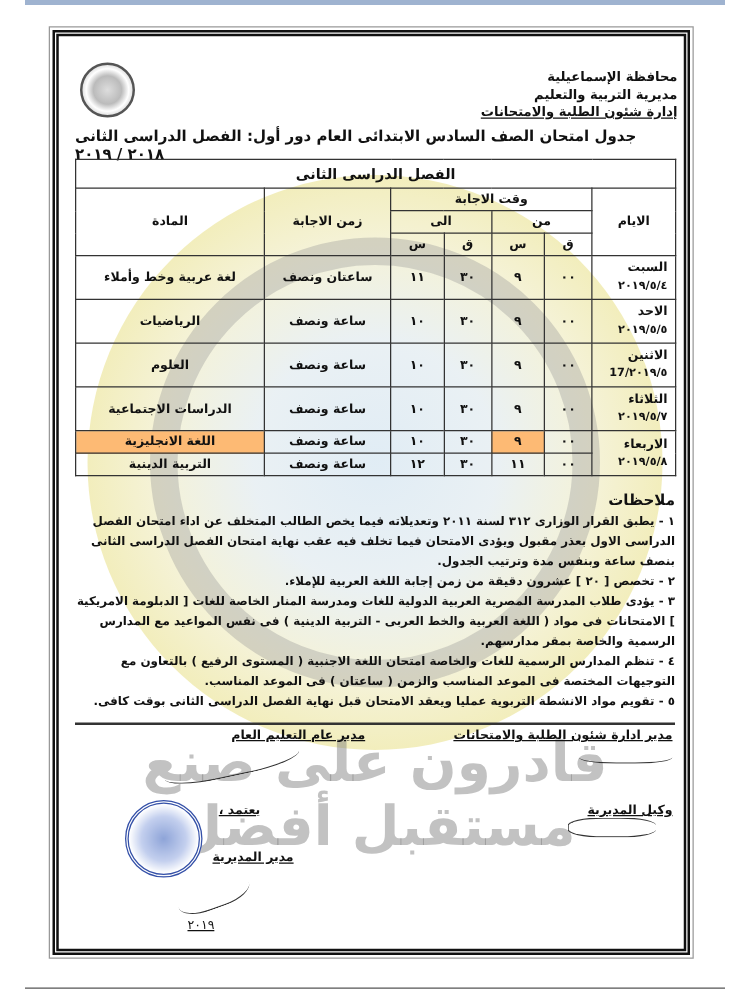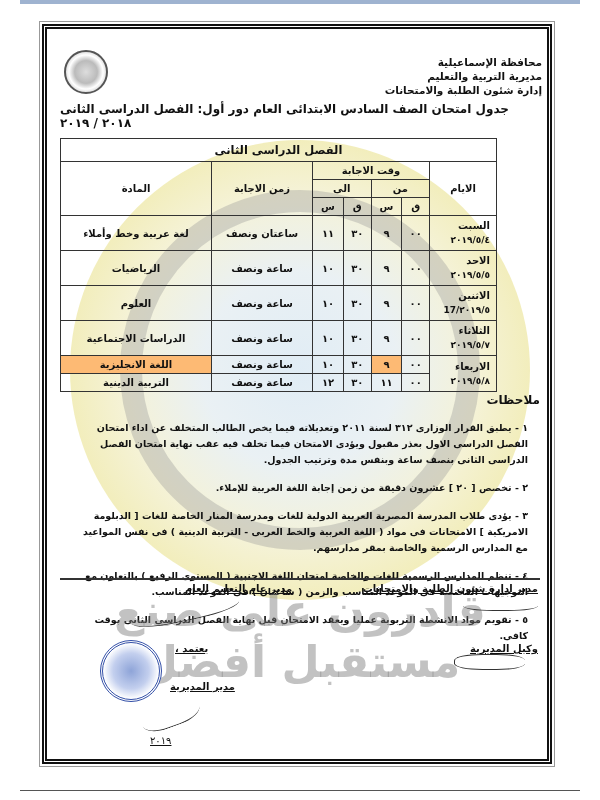--- a/index.html
+++ b/index.html
@@ -5,33 +5,33 @@
   html,body{margin:0;padding:0;}
   body{width:600px;height:800px;background:#ffffff;position:relative;overflow:hidden;font-family:"DejaVu Sans",sans-serif;color:#111;}
   .topbar{position:absolute;left:20px;right:20px;top:0;height:4px;background:#9fb3d0;}
   .bottomline{position:absolute;left:20px;right:20px;top:790px;height:1px;background:#555;}
   .frame{position:absolute;left:42px;top:24px;width:510px;height:740px;border:5px double #111;box-sizing:border-box;outline:1px solid #999;outline-offset:2px;}
   .wm-disc{position:absolute;left:70px;top:140px;width:460px;height:460px;border-radius:50%;
     background:radial-gradient(circle at 50% 50%,#dbe9f3 0,#e6eef2 30%,#f3f0cf 55%,#efe9a8 75%,rgba(255,255,255,0) 78%);opacity:.85;}
   .wm-ring{position:absolute;left:120px;top:190px;width:360px;height:360px;border-radius:50%;border:22px solid rgba(150,150,150,.35);box-sizing:border-box;}
   .wm-text{position:absolute;left:95px;top:585px;width:410px;text-align:center;font-size:44px;font-weight:bold;color:rgba(120,120,120,.45);direction:rtl;letter-spacing:1px;}
   .header{position:absolute;right:58px;top:55px;text-align:right;direction:rtl;font-size:10.5px;font-weight:bold;line-height:14px;}
-  .header .u{}
+  .header .u{text-decoration:underline;}
   .logo{position:absolute;left:64px;top:50px;width:44px;height:44px;border-radius:50%;border:2px solid #555;box-sizing:border-box;background:radial-gradient(circle,#ddd 0,#bbb 40%,#fff 60%,#999 100%);}
   .title{position:absolute;left:60px;right:60px;top:102px;text-align:left;direction:rtl;font-size:12px;font-weight:bold;}
-  table.sched{position:absolute;left:60px;top:138px;width:437px;border-collapse:collapse;direction:rtl;font-size:10px;font-weight:bold;text-align:center;padding-left:27px;}
+  table.sched{position:absolute;left:60px;top:127px;width:481px;border-collapse:collapse;direction:rtl;font-size:10px;font-weight:bold;text-align:center;padding-left:27px;}
   table.sched td,table.sched th{border:1.5px solid #333;padding:0;}
   table.sched .big{font-size:11.5px;height:22px;}
   table.sched th{font-weight:bold;height:17px;}
   table.sched td.day{text-align:right;padding-right:6px;line-height:14px;height:34px;width:60px;}
   table.sched td.day .d{font-size:9px;}
   .hl{background:#fdba74;}
   .notes{position:absolute;right:60px;left:60px;top:392px;direction:rtl;text-align:right;font-size:9.5px;font-weight:bold;line-height:16px;}
   .notes h3{margin:0 0 2px 0;font-size:12px;}
-  .notes .n{margin:12px;}
+  .notes .n{margin:0;}
   .sep{position:absolute;left:60px;right:60px;top:578px;height:1.5px;background:#333;}
   .sig{position:absolute;direction:rtl;font-size:10px;font-weight:bold;text-decoration:underline;}
   .scribble{position:absolute;border-bottom:1.5px solid #333;border-radius:40%;}
   .stamp{position:absolute;left:100px;top:640px;width:62px;height:62px;border-radius:50%;border:3px double #3450a8;box-sizing:border-box;background:radial-gradient(circle,#8ea4d8 0,#c3cfee 45%,#fff 70%);}
 </style>
 </head>
 <body>
 
 <div class="topbar"></div>
 <div class="frame"></div>

